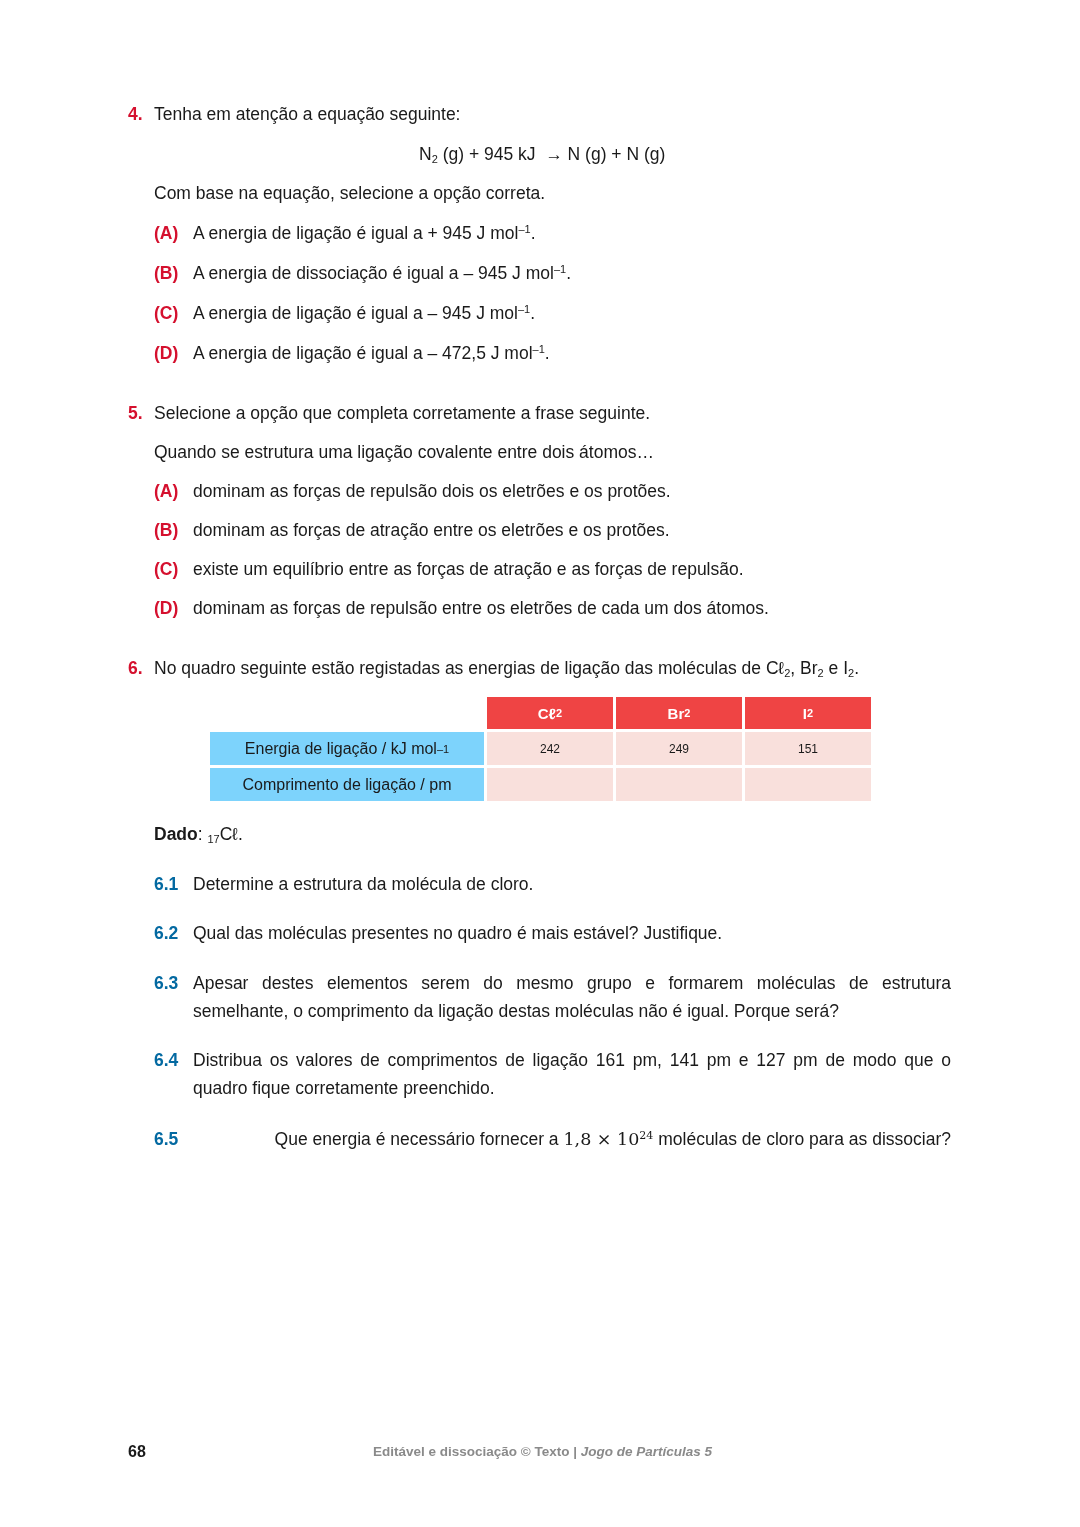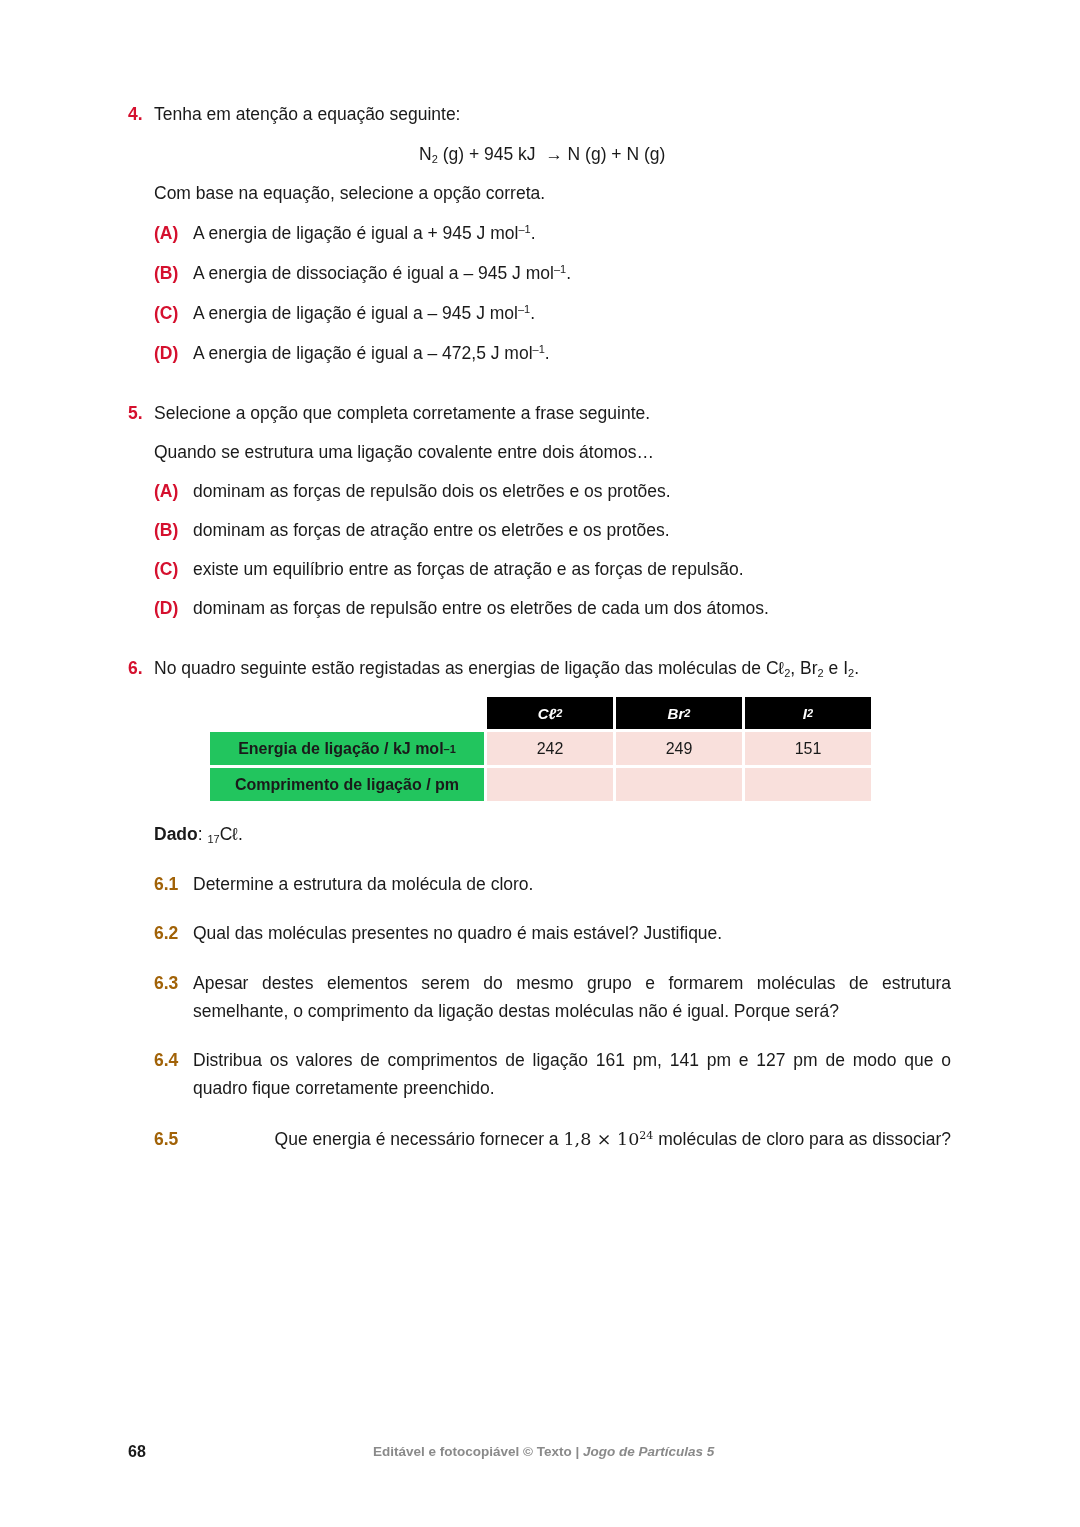--- a/index.html
+++ b/index.html
@@ -1,35 +1,35 @@
 <!DOCTYPE html>
 <html><head>
   <meta charset="utf-8">
   <style>
     html, body { margin: 0; padding: 0; }
     body {
       width: 1080px; height: 1527px; background: #ffffff; position: relative;
       font-family: "Liberation Sans", sans-serif; color: #1a1a1a; font-size: 17.5px;
     }
-    .red { color: #a16207; font-weight: bold; text-align: right; }
+    .red { color: #0369a1; font-weight: bold; text-align: right; }
     .line { position: absolute; white-space: nowrap; }
     .qnum { position: absolute; left: 128px; font-weight: bold; color: #d5102e; }
     .opt-letter { position: absolute; left: 154px; font-weight: bold; color: #d5102e; }
     .opt-text { position: absolute; left: 193px; white-space: nowrap; }
     sup { font-size: 11px; vertical-align: 6px; line-height: 0; }
     sub { font-size: 11px; vertical-align: -3px; line-height: 0; }
     .table {
       position: absolute; left: 210px; top: 697px;
       display: grid; grid-template-columns: 274px 126px 126px 126px;
       grid-template-rows: 32px 33px 33px; gap: 3px;
     }
-    .cell { display: flex; align-items: center; justify-content: center; font-size: 16px; }
+    .cell { display: flex; align-items: center; justify-content: center; font-size: 12px; }
     .empty { background: transparent; }
-    .hdr { background: #000000; color: #fff; font-weight: bold; font-size: 15px; font-style: italic; }
-    .lbl { background: #22c55e; font-weight: bold; font-size: 16px; }
+    .hdr { background: #ef4444; color: #fff; font-weight: bold; font-size: 15px; }
+    .lbl { background: #7dd3fc; font-weight: normal; font-size: 16px; }
     .val { background: #f9e0dc; }
     .sub6 { position: absolute; left: 154px; }
     .sub-text { position: absolute; left: 193px; width: 758px; line-height: 28px; text-align: justify; }
     .footer-page { position: absolute; left: 128px; top: 1443px; font-weight: bold; font-size: 16px; }
     .footer-text { position: absolute; left: 373px; top: 1444px; font-size: 13.5px; color: #8a8a8a; font-weight: bold; }
     .footer-text i { font-weight: bold; }
   </style>
 </head>
 <body>
 
@@ -136,14 +136,14 @@
     <span class="sub-text" style="top:1046px">Distribua os valores de comprimentos de ligação 161 pm, 141 pm e 127 pm de modo que o quadro fique corretamente preenchido.</span>
   </div>
   <div>
     <span class="sub6 num red" style="top:1129px">6.5</span>
     <span class="sub-text" style="top:1125px; text-align:right"><span style="white-space:pre">Que energia é necessário fornecer a </span><span style="font-family:'DejaVu Serif', serif;"><span>1,8 × 10</span><sup>24</sup></span><span style="white-space:pre"> moléculas de cloro para as dissociar?</span></span>
   </div>
 </div>
 
 <div>
   <span class="footer-page">68</span>
-  <span class="footer-text"><span style="white-space:pre">Editável e fotocopiável © Texto | </span><i>Jogo de Partículas 5</i></span>
+  <span class="footer-text"><span style="white-space:pre">Editável e dissociação © Texto | </span><i>Jogo de Partículas 5</i></span>
 </div>
 
 </body></html>

